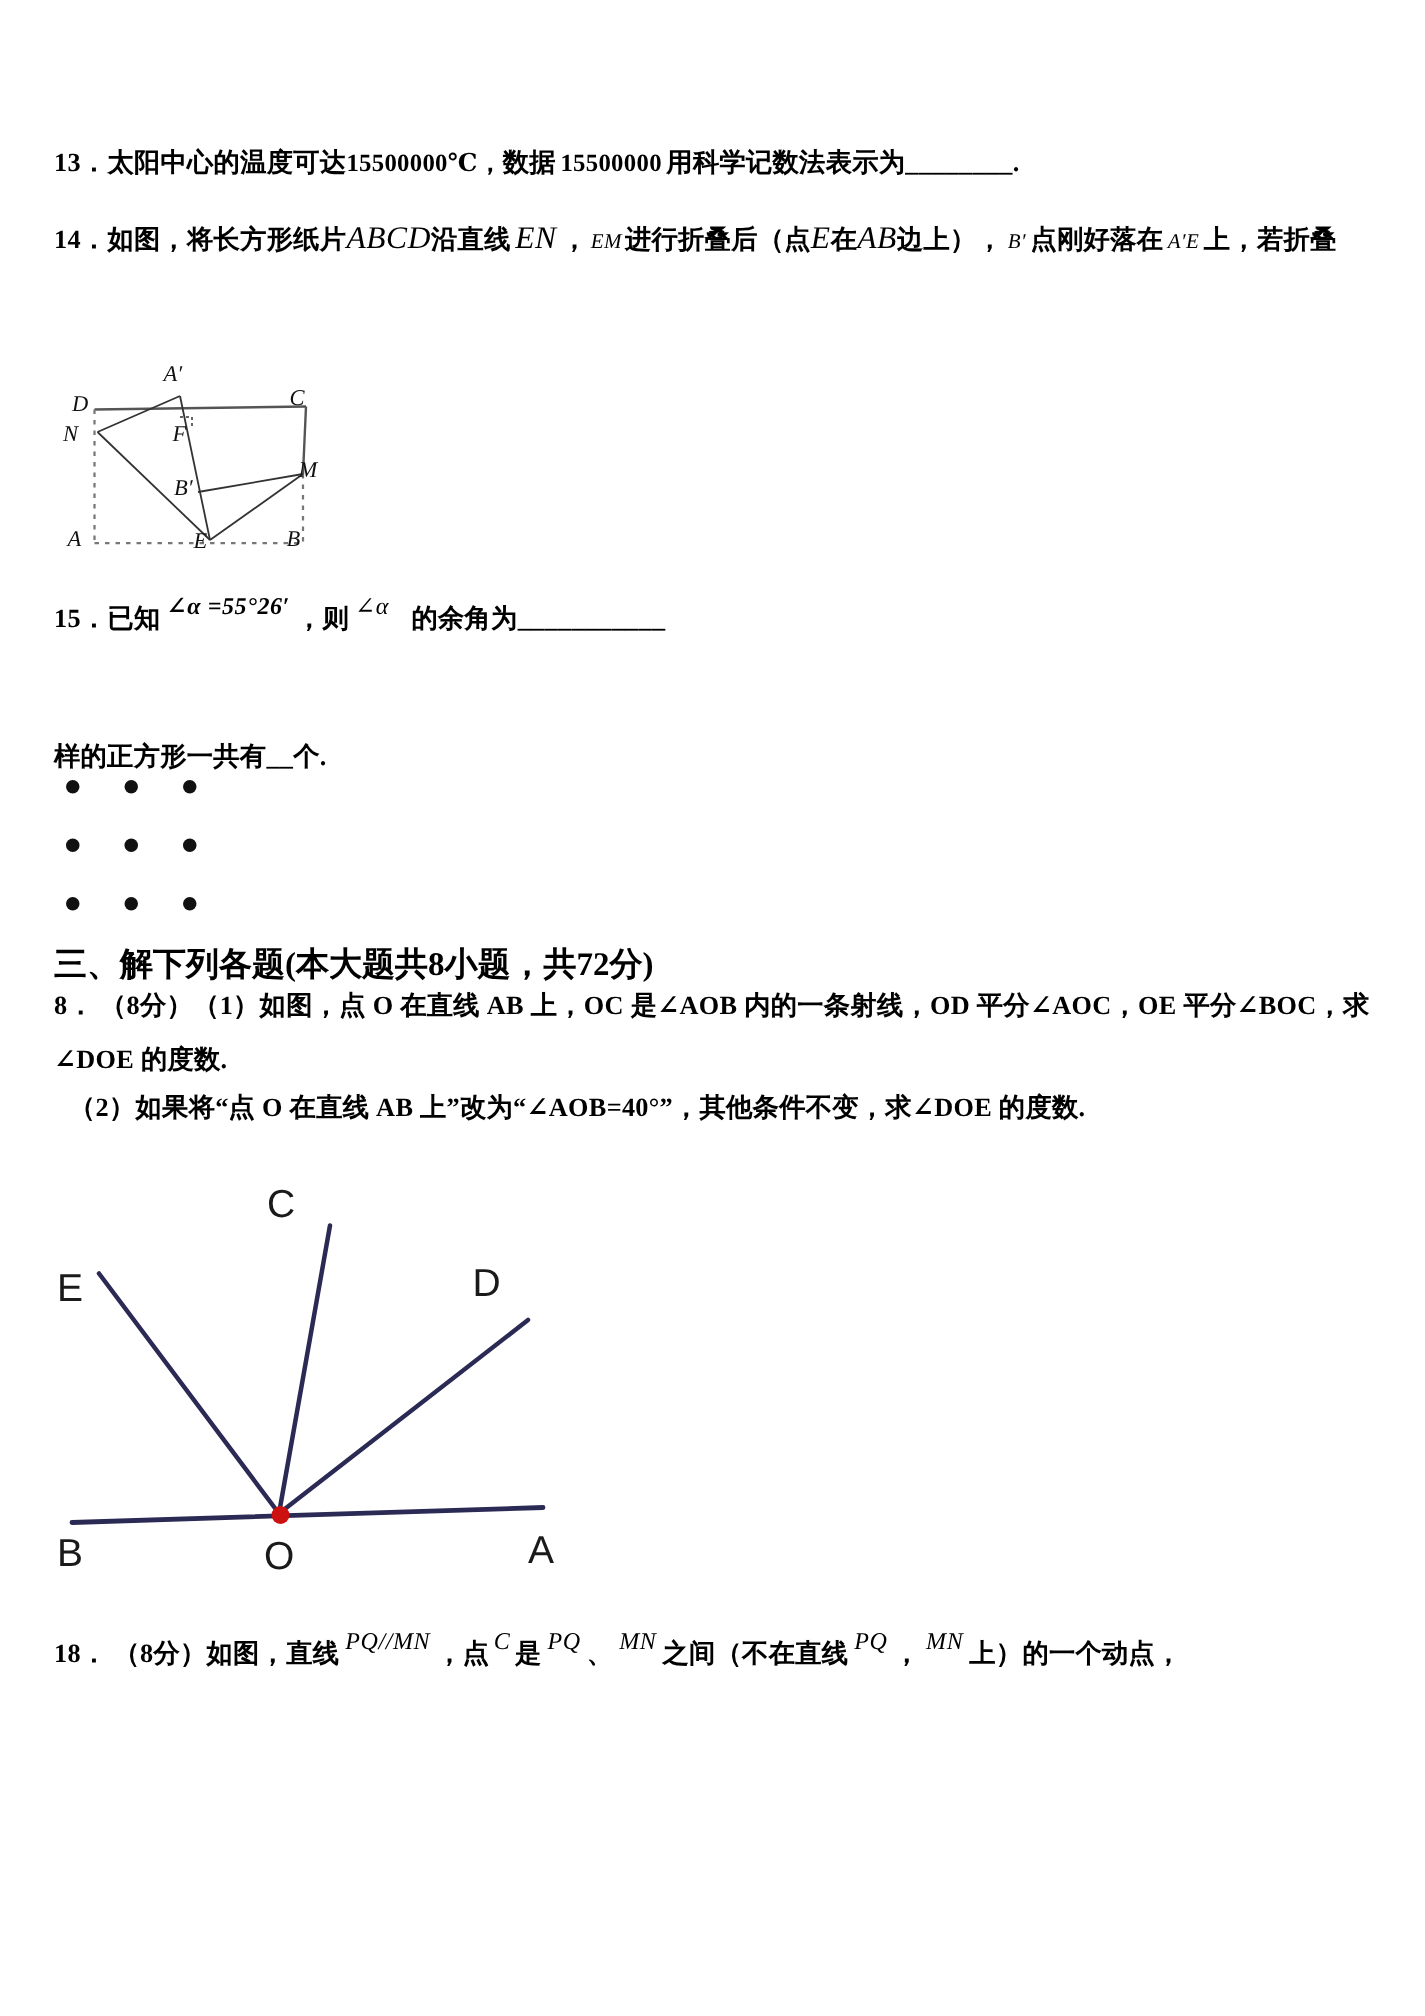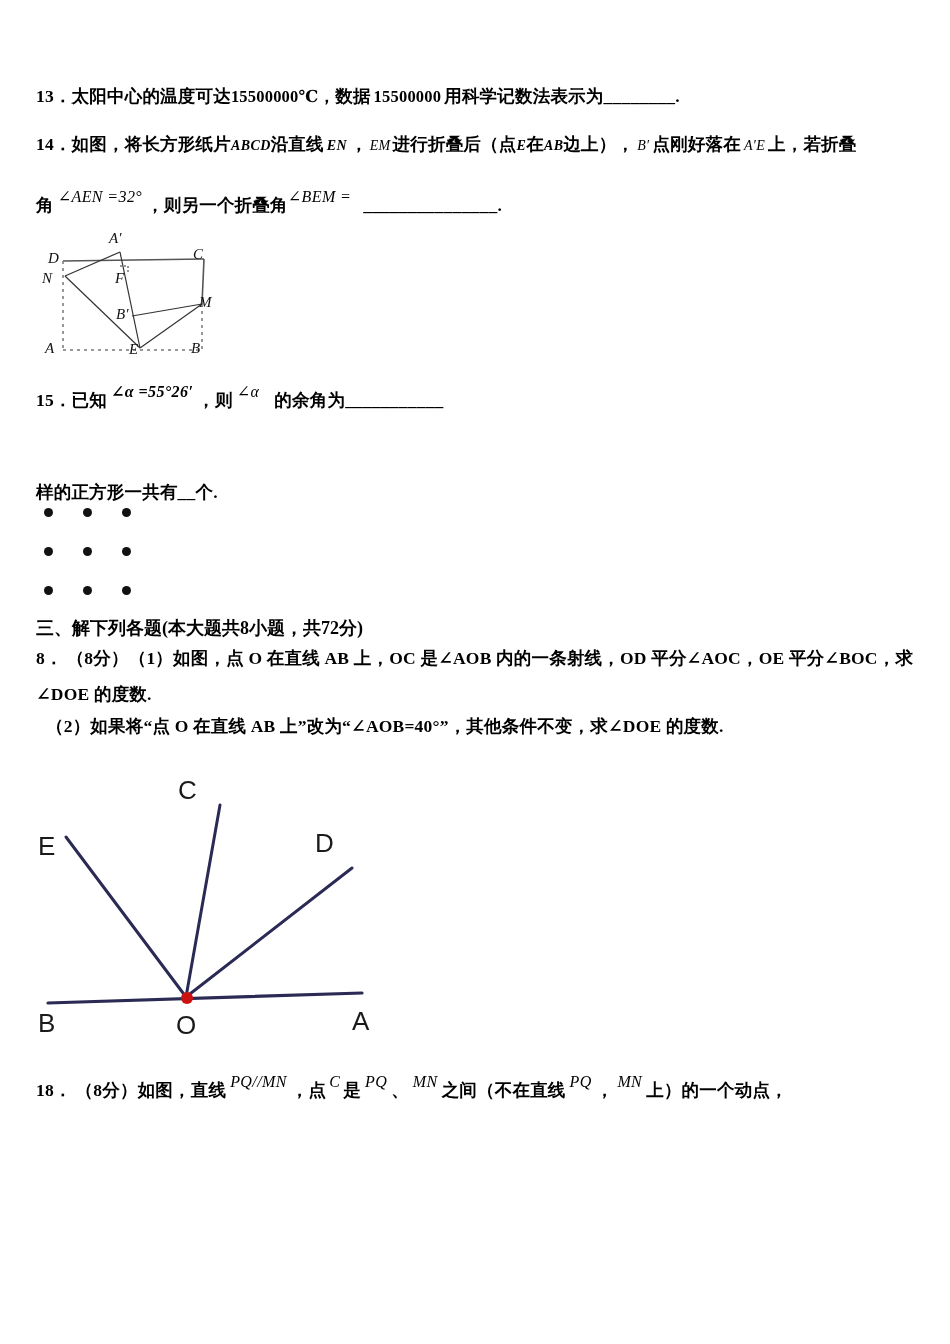--- a/index.html
+++ b/index.html
@@ -10,37 +10,37 @@
   body {
     width: 950px;
     height: 1344px;
     position: relative;
     font-family: "Liberation Serif", "DejaVu Serif", serif;
     color: #000000;
     overflow: hidden;
   }
   .page {
     position: absolute;
-    left: 0; top: 0;
+    left: 0; top: 12px;
     width: 950px;
     height: 1121px;
   }
   .q-line {
     position: absolute;
     font-size: 17.5px;
     font-weight: bold;
     line-height: 1.0;
     white-space: nowrap;
     letter-spacing: 0.2px;
   }
   .math {
     font-family: "Liberation Serif", "DejaVu Serif", serif;
     font-style: italic;
-    font-weight: bold;
-    font-size: 14px;
+    font-weight: normal;
+    font-size: 21px;
     letter-spacing: 0.4px;
   }
   .math-sup {
     font-family: "Liberation Serif", "DejaVu Serif", serif;
     font-style: italic;
     font-weight: normal;
     font-size: 16px;
     position: relative;
     top: -9px;
     letter-spacing: 0.4px;
@@ -101,41 +101,38 @@
   }
   #fig17 .plbl {
     position: absolute;
     font-family: "Liberation Sans", "DejaVu Sans", sans-serif;
     font-size: 26px;
     color: #1a1a1a;
     white-space: nowrap;
   }
   .sec-head {
     position: absolute;
-    font-size: 18px;
+    font-size: 22px;
     font-weight: bold;
     white-space: nowrap;
   }
 </style>
 </head>
 <body>
 
 <div class="page">
 
   <div class="q-line" style="left:36px; top:88px;">
     <span>13．</span><span>太阳中心的温度可达</span><span class="num-up">15500000℃，</span><span>数据</span><span class="num-up" style="margin:0 3px;">15500000</span><span>用科学记数法表示为</span><span>________</span><span>.</span>
   </div>
 
   <div class="q-line" style="left:36px; top:136px;">
     <span>14．</span><span>如图，将长方形纸片</span><span class="math">ABCD</span><span>沿直线</span><span class="math" style="margin:0 3px;">EN</span><span>，</span><span class="math-small" style="margin:0 2px;">EM</span><span>进行折叠后（点</span><span class="math">E</span><span>在</span><span class="math">AB</span><span>边上），</span><span class="math-small" style="margin:0 3px;">B′</span><span>点刚好落在</span><span class="math-small" style="margin:0 3px;">A′E</span><span>上，若折叠</span>
   </div>
 
-  <div class="q-line" style="left:36px; top:197px;">
-    <span>角</span><span class="math-sup" style="margin-left:4px;">∠AEN =32°</span><span style="margin-left:4px;">，则另一个折叠角</span><span class="math-sup">∠BEM =</span><span style="margin-left:12px;">_______________</span><span>.</span>
-  </div>
 
   <div id="fig14">
     <svg width="250" height="145" viewBox="0 0 250 145">
 
       <line x1="27" y1="33" x2="168" y2="31" stroke="#555" stroke-width="1.6"></line>
 
       <line x1="168" y1="31" x2="166" y2="76" stroke="#555" stroke-width="1.6"></line>
 
       <line x1="27" y1="33" x2="27" y2="122" stroke="#777" stroke-width="1.5" stroke-dasharray="3,4"></line>
       <line x1="166" y1="76" x2="166" y2="122" stroke="#777" stroke-width="1.5" stroke-dasharray="3,4"></line>

